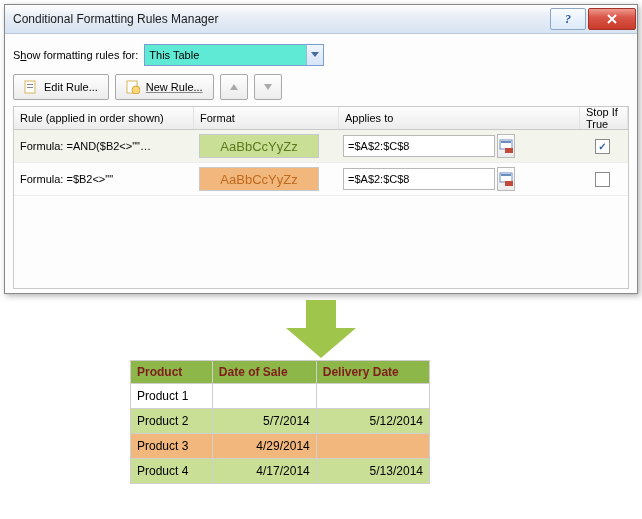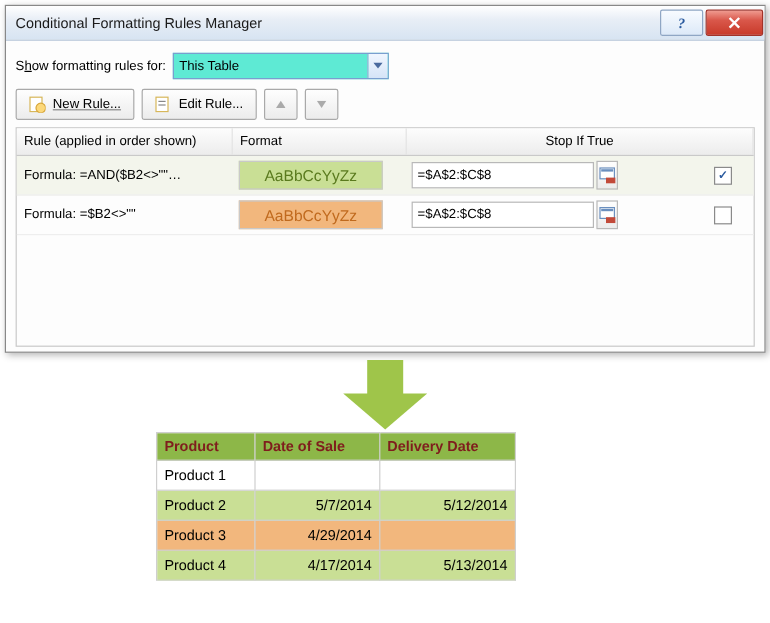--- a/index.html
+++ b/index.html
@@ -77,51 +77,52 @@
             </svg>
           </div>
       </div>
     </div>
 
     <div class="btnrow">
       <div class="obtn">
         <span class="ic">
             <svg width="14" height="14" viewBox="0 0 14 14">
               <rect x="1" y="1" width="10" height="12" fill="#fff" stroke="#d7b75a"></rect>
-              <circle cx="10" cy="10" r="4" fill="#fcd879" stroke="#d7a63a"></circle>
-            </svg>
-          </span>
-        <span style="text-decoration:underline;text-decoration-color:#888">New Rule...</span>
-      </div>
-      <div class="obtn">
-        <span class="ic">
-            <svg width="14" height="14" viewBox="0 0 14 14">
-              <rect x="1" y="1" width="10" height="12" fill="#fff" stroke="#d7b75a"></rect>
               <rect x="3" y="4" width="6" height="1" fill="#888"></rect>
               <rect x="3" y="7" width="6" height="1" fill="#888"></rect>
             </svg>
           </span>
         <span>Edit Rule...</span>
+      </div>
+      <div class="obtn">
+        <span class="ic">
+            <svg width="14" height="14" viewBox="0 0 14 14">
+              <rect x="1" y="1" width="10" height="12" fill="#fff" stroke="#d7b75a"></rect>
+              <circle cx="10" cy="10" r="4" fill="#fcd879" stroke="#d7a63a"></circle>
+            </svg>
+          </span>
+        <span style="text-decoration:underline;text-decoration-color:#888">New Rule...</span>
       </div>
       <div class="obtn arrowbtn">
           <svg width="8" height="6">
             <path d="M0 6 L8 6 L4 0 Z" fill="#aaa"></path>
           </svg>
         </div>
       <div class="obtn arrowbtn">
           <svg width="8" height="6">
             <path d="M0 0 L8 0 L4 6 Z" fill="#aaa"></path>
           </svg>
         </div>
     </div>
 
     <div class="grid">
       <div class="ghead">
         <div class="col-r">Rule (applied in order shown)</div>
         <div class="col-f">Format</div>
+        <div class="col-a">Applies to</div>
         <div class="col-s">Stop If True</div>
       </div>
       <div id="rules-body">
           <div class="grow sel">
             <div class="col-r fcell">Formula: =AND($B2&lt;&gt;""…</div>
             <div class="col-f">
               <div class="preview pv-green">AaBbCcYyZz</div>
             </div>
             <div class="col-a">
               <div class="range">

